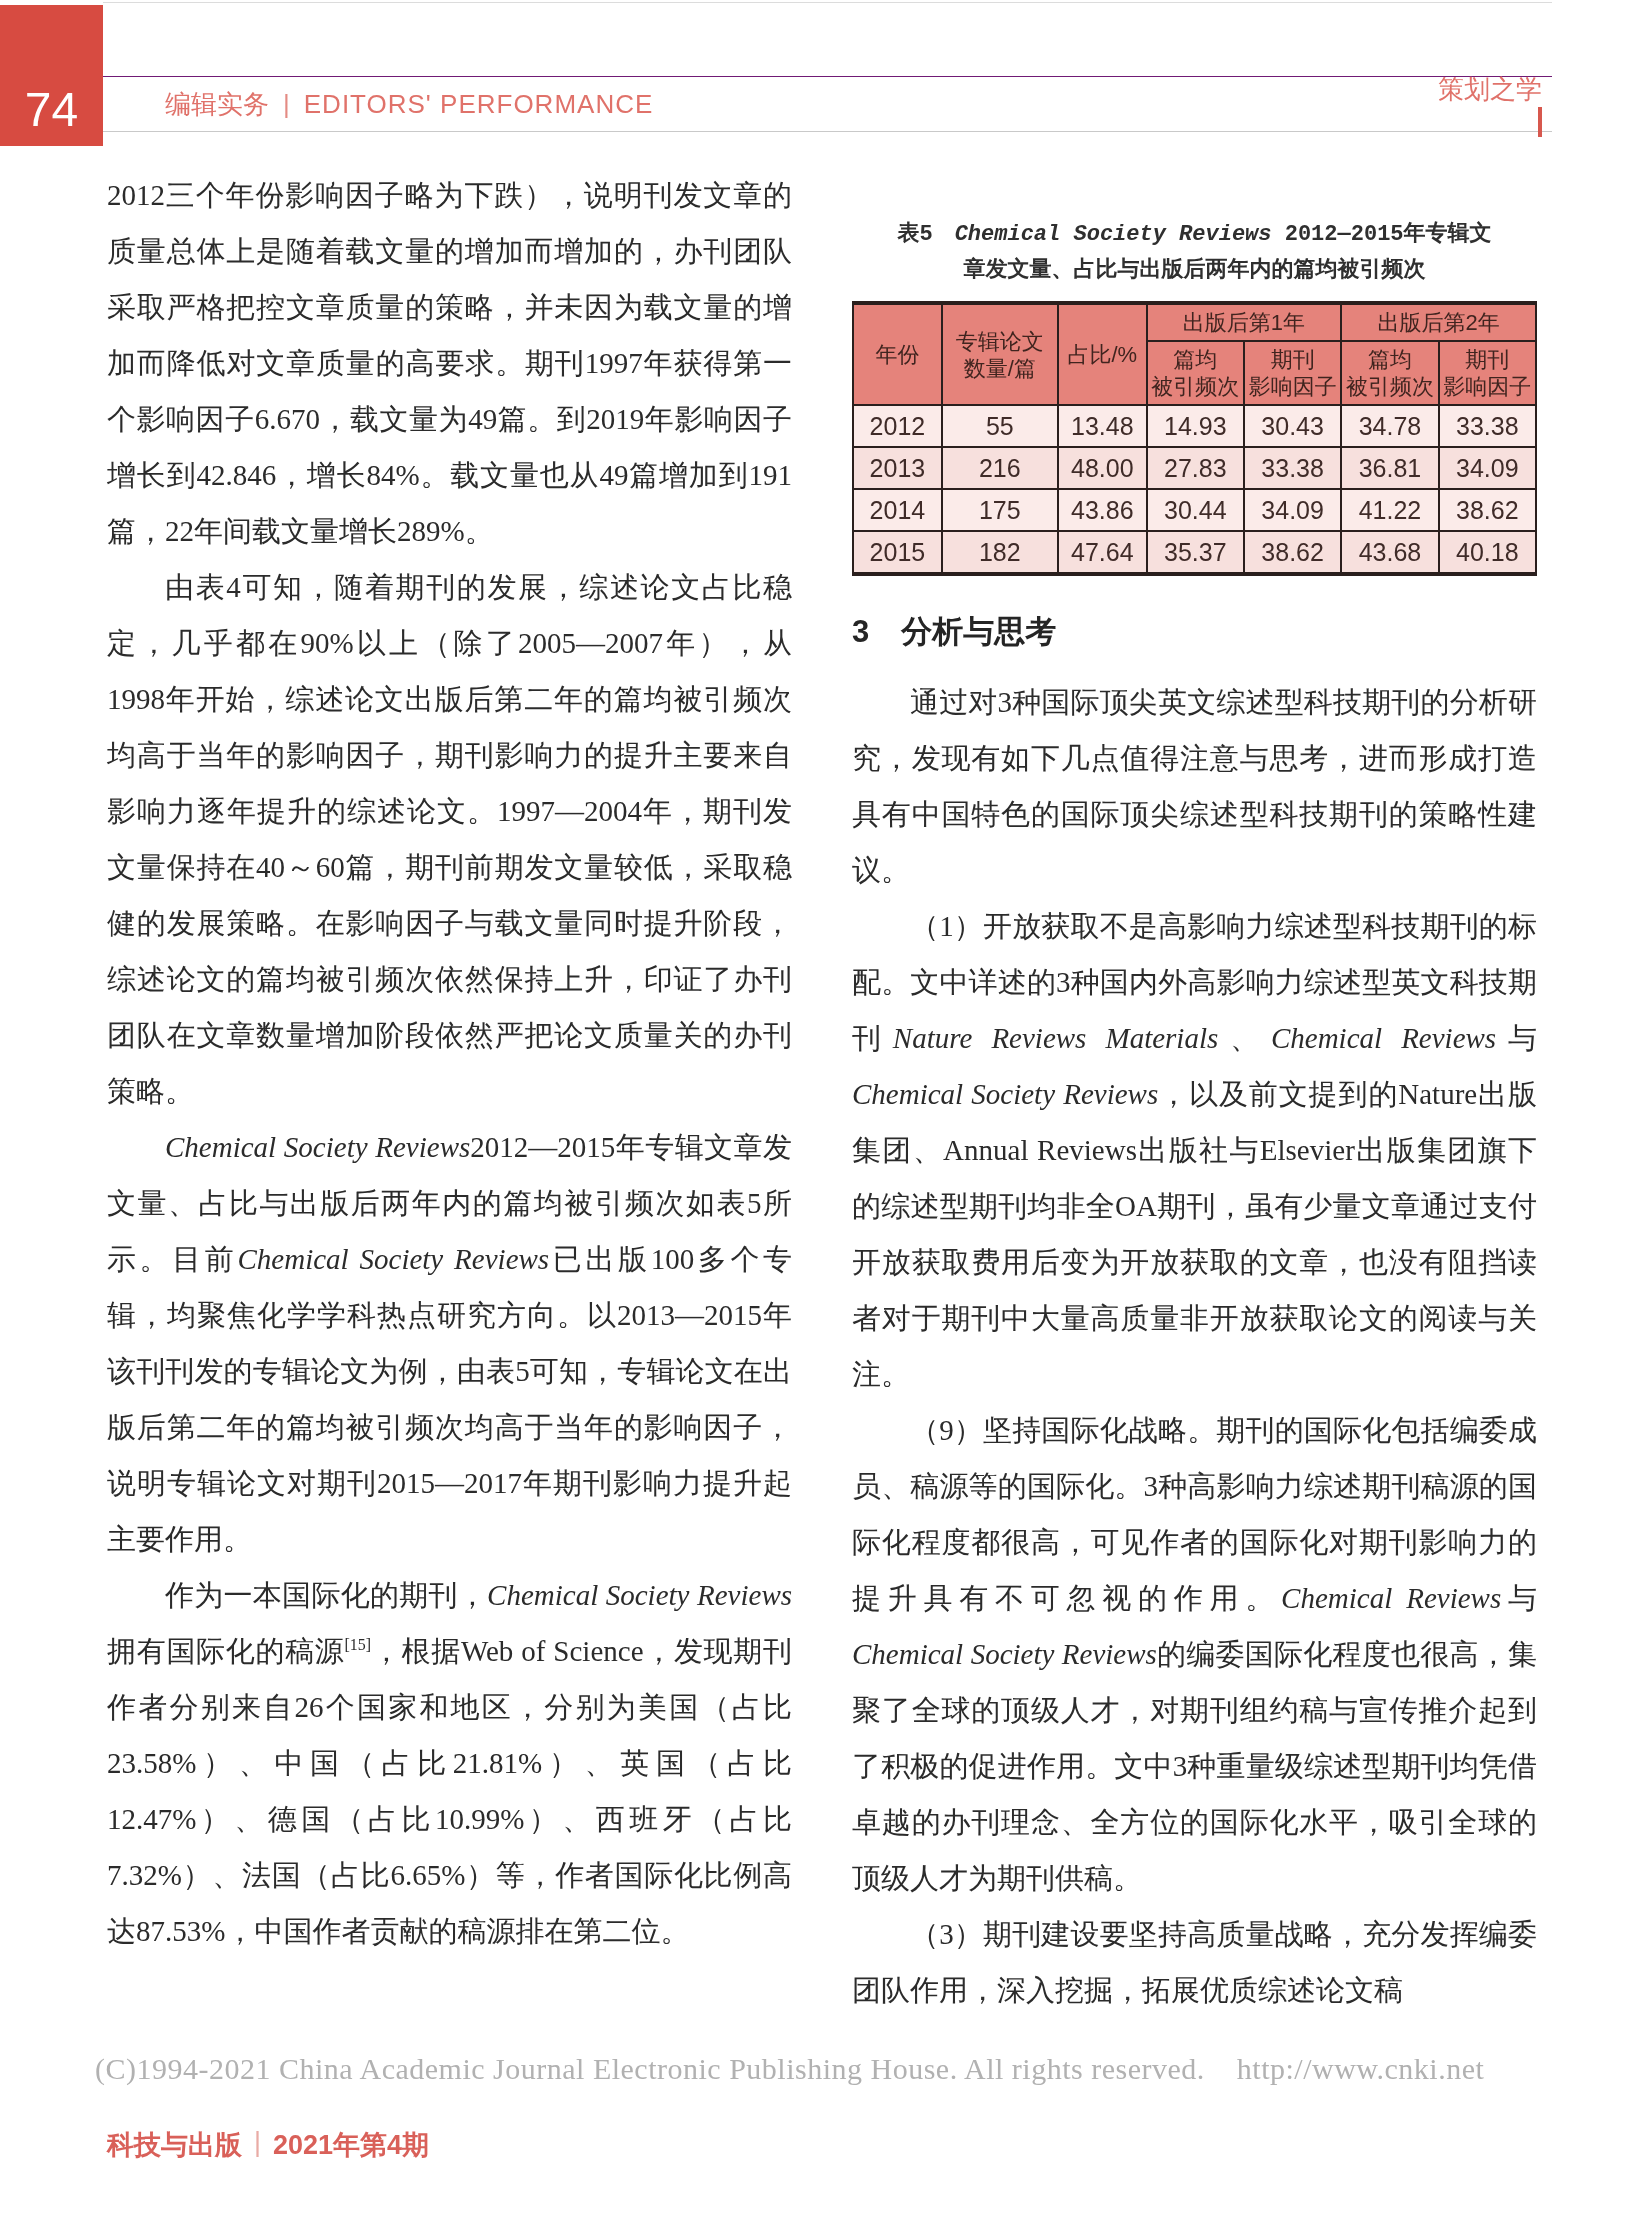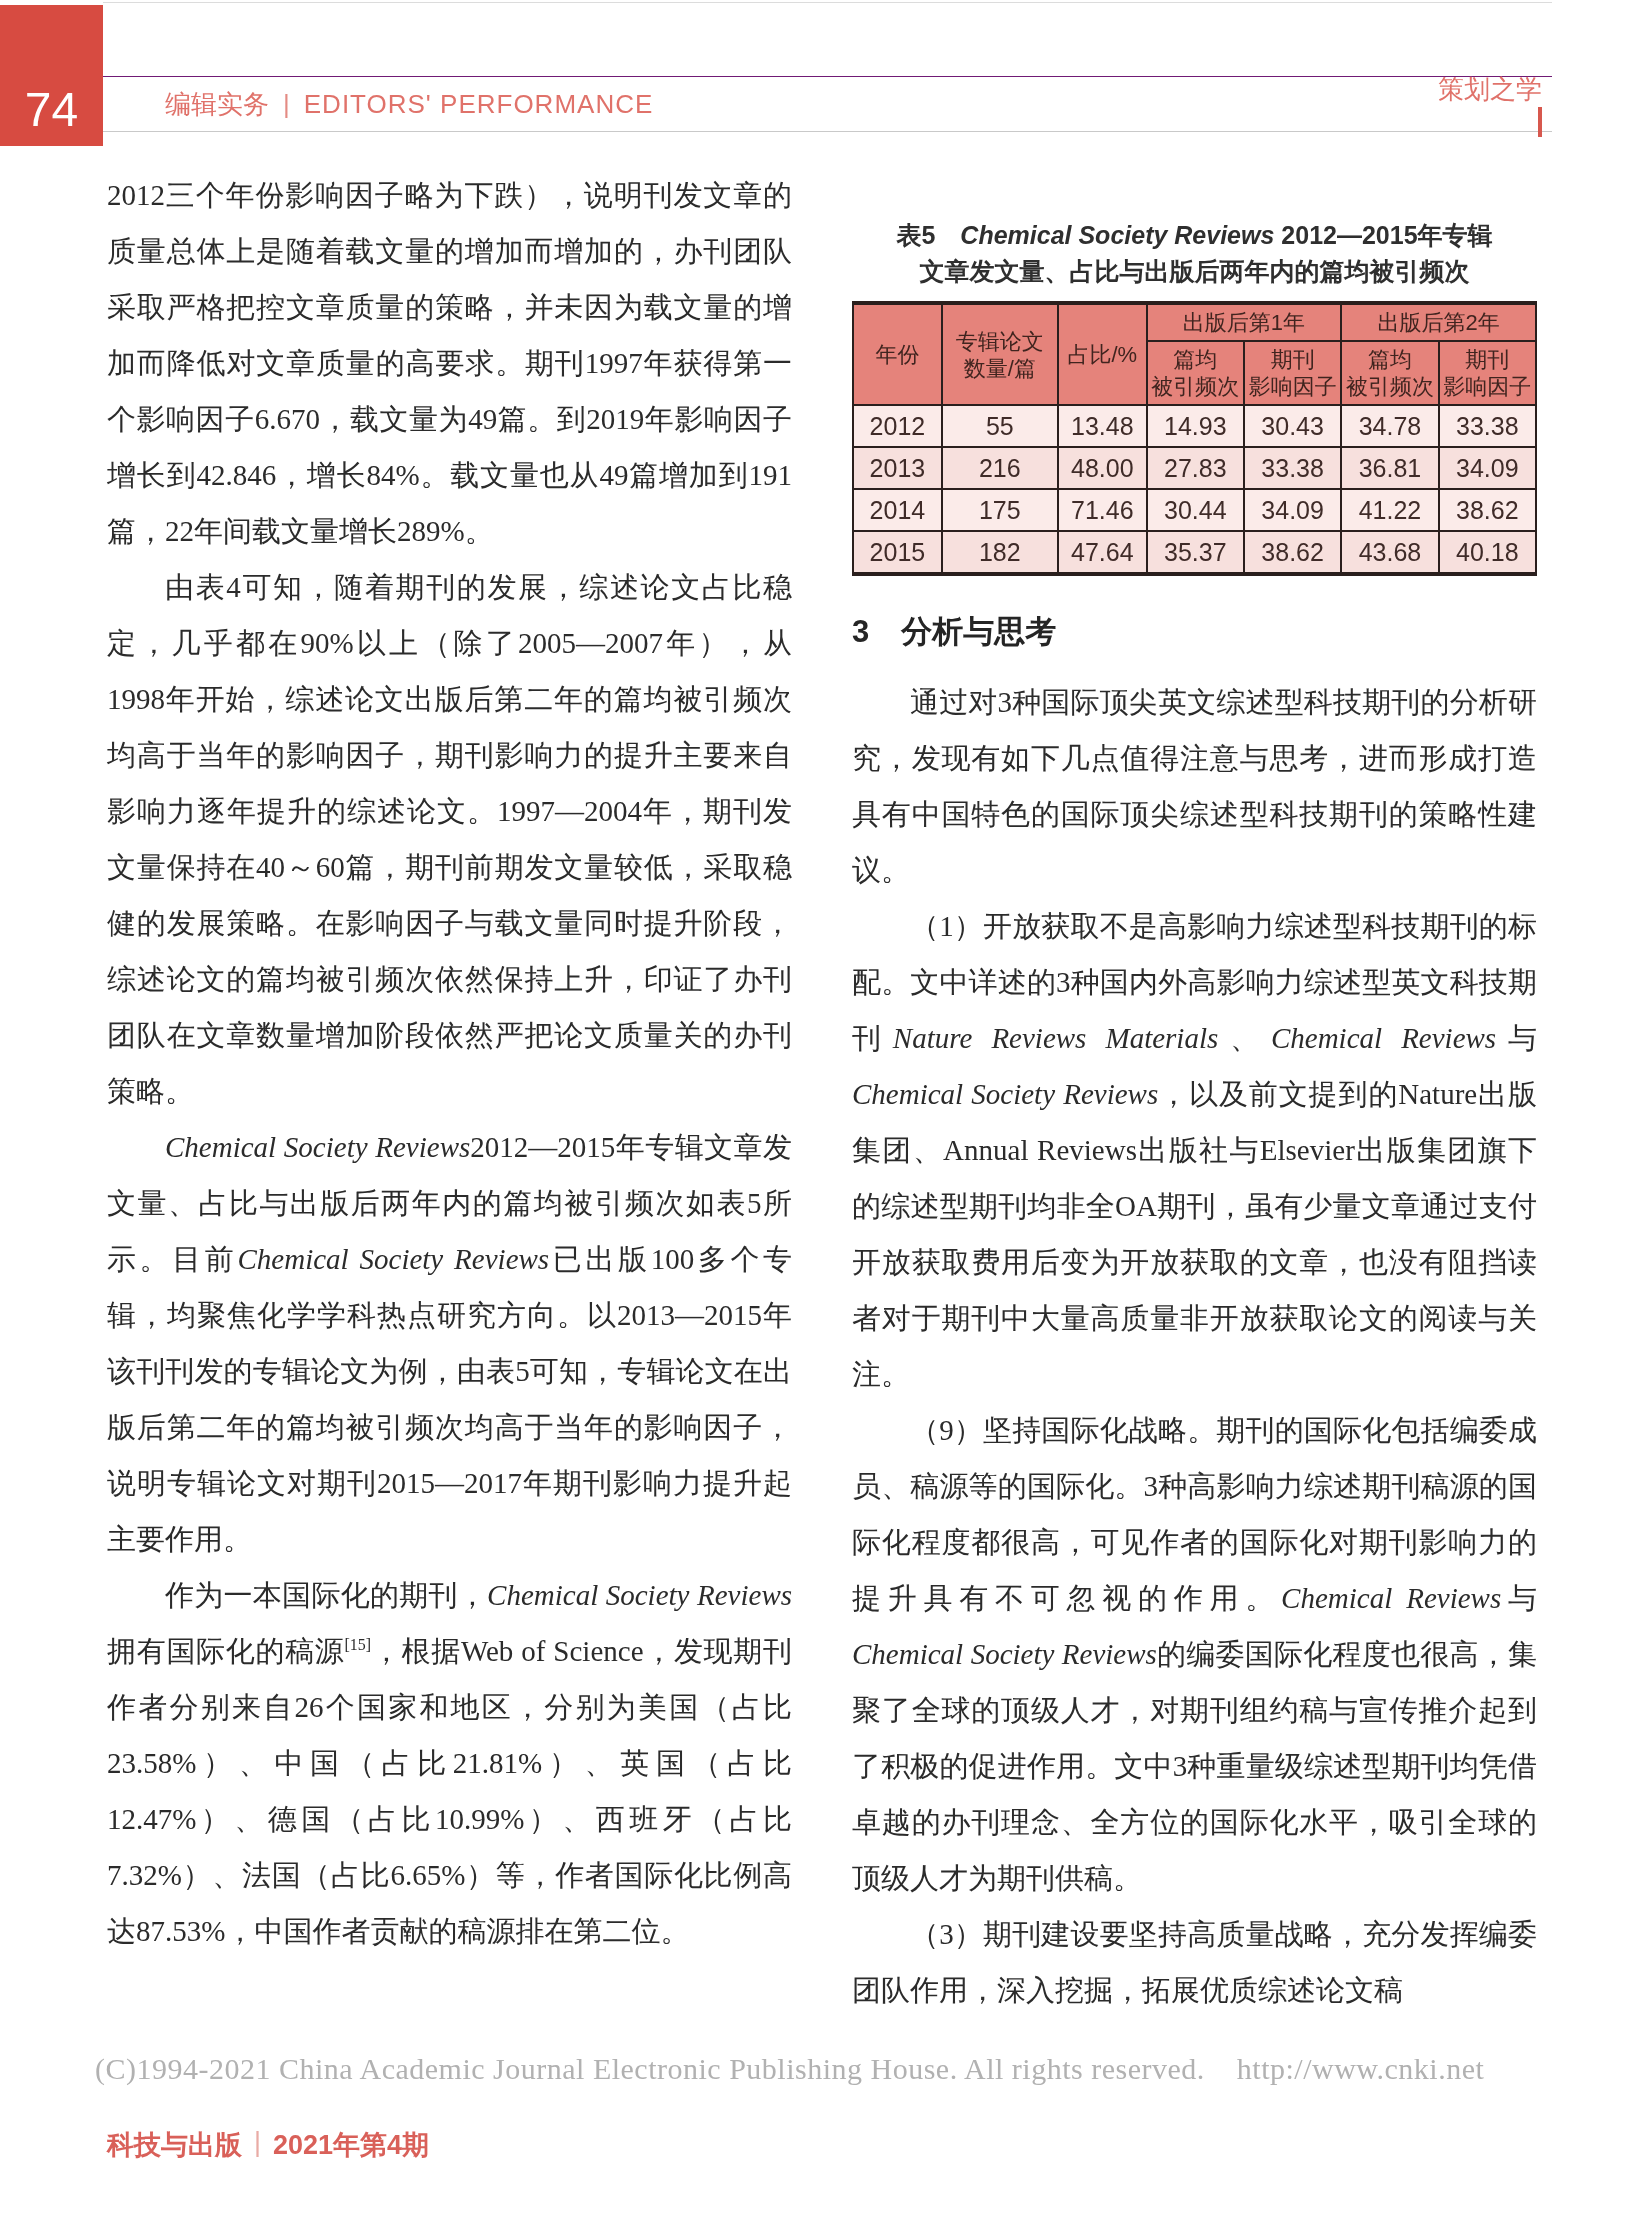--- a/index.html
+++ b/index.html
@@ -39,22 +39,22 @@
   .col { position:absolute; top:167px; width:685px; font-size:29px; line-height:56px; }
   .col-left  { left:107px; }
   .col-right { left:852px; }
   .para { margin:0; text-indent:2em; text-align:justify; }
   .para.noindent { text-indent:0; }
   .para i { font-style:italic; }
   .para sup { font-size:0.55em; line-height:0; vertical-align:super; }
   
   .table-block { margin-top:50px; margin-bottom:34px; }
   .table-caption {
-    font-family:Liberation Sans, sans-serif;
-    font-size:25px; line-height:36px; font-weight:600; color:#2f2f2f;
+    font-family:Liberation Mono, monospace;
+    font-size:22px; line-height:36px; font-weight:600; color:#2f2f2f;
     text-align:center; padding:0 40px; margin-bottom:12px;
   }
   .table-caption i { font-style:italic; font-weight:600; }
   table.t5 {
     width:100%; border-collapse:collapse; table-layout:fixed;
     font-family:"Liberation Sans","DejaVu Sans",sans-serif;
     border-top:4px solid #2a1f1d; border-bottom:4px solid #2a1f1d;
   }
   table.t5 th, table.t5 td { border:2px solid #2a1f1d; }
   table.t5 th {
@@ -160,21 +160,21 @@
               <td>216</td>
               <td>48.00</td>
               <td>27.83</td>
               <td>33.38</td>
               <td>36.81</td>
               <td>34.09</td>
             </tr>
             <tr>
               <td>2014</td>
               <td>175</td>
-              <td>71.46</td>
+              <td>43.86</td>
               <td>30.44</td>
               <td>34.09</td>
               <td>41.22</td>
               <td>38.62</td>
             </tr>
             <tr>
               <td>2015</td>
               <td>182</td>
               <td>47.64</td>
               <td>35.37</td>

